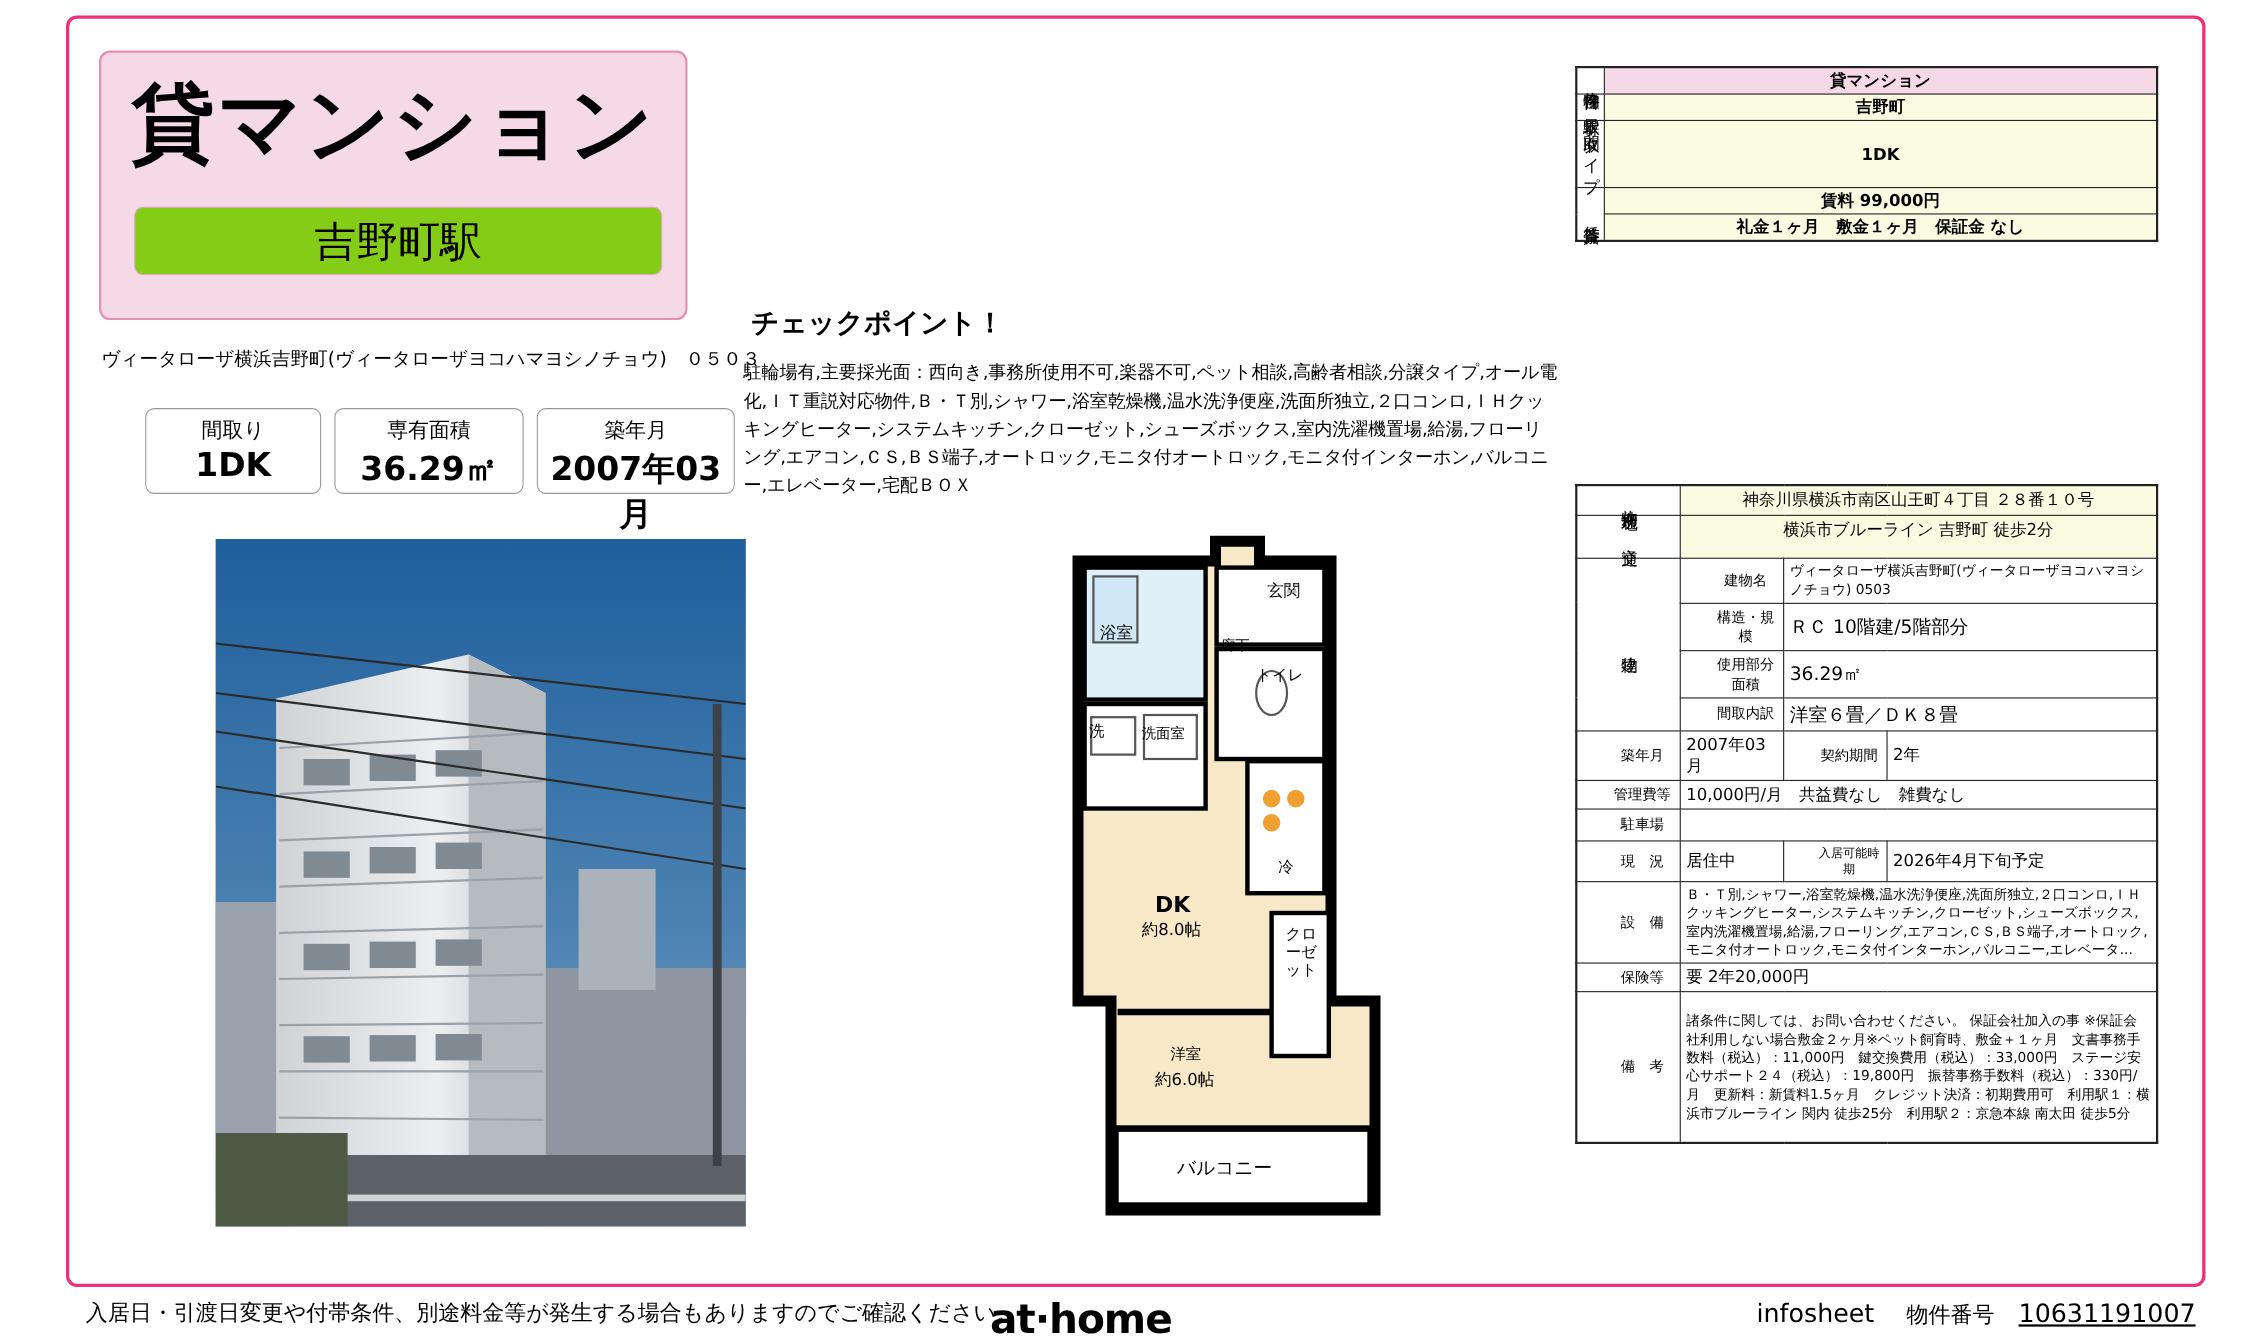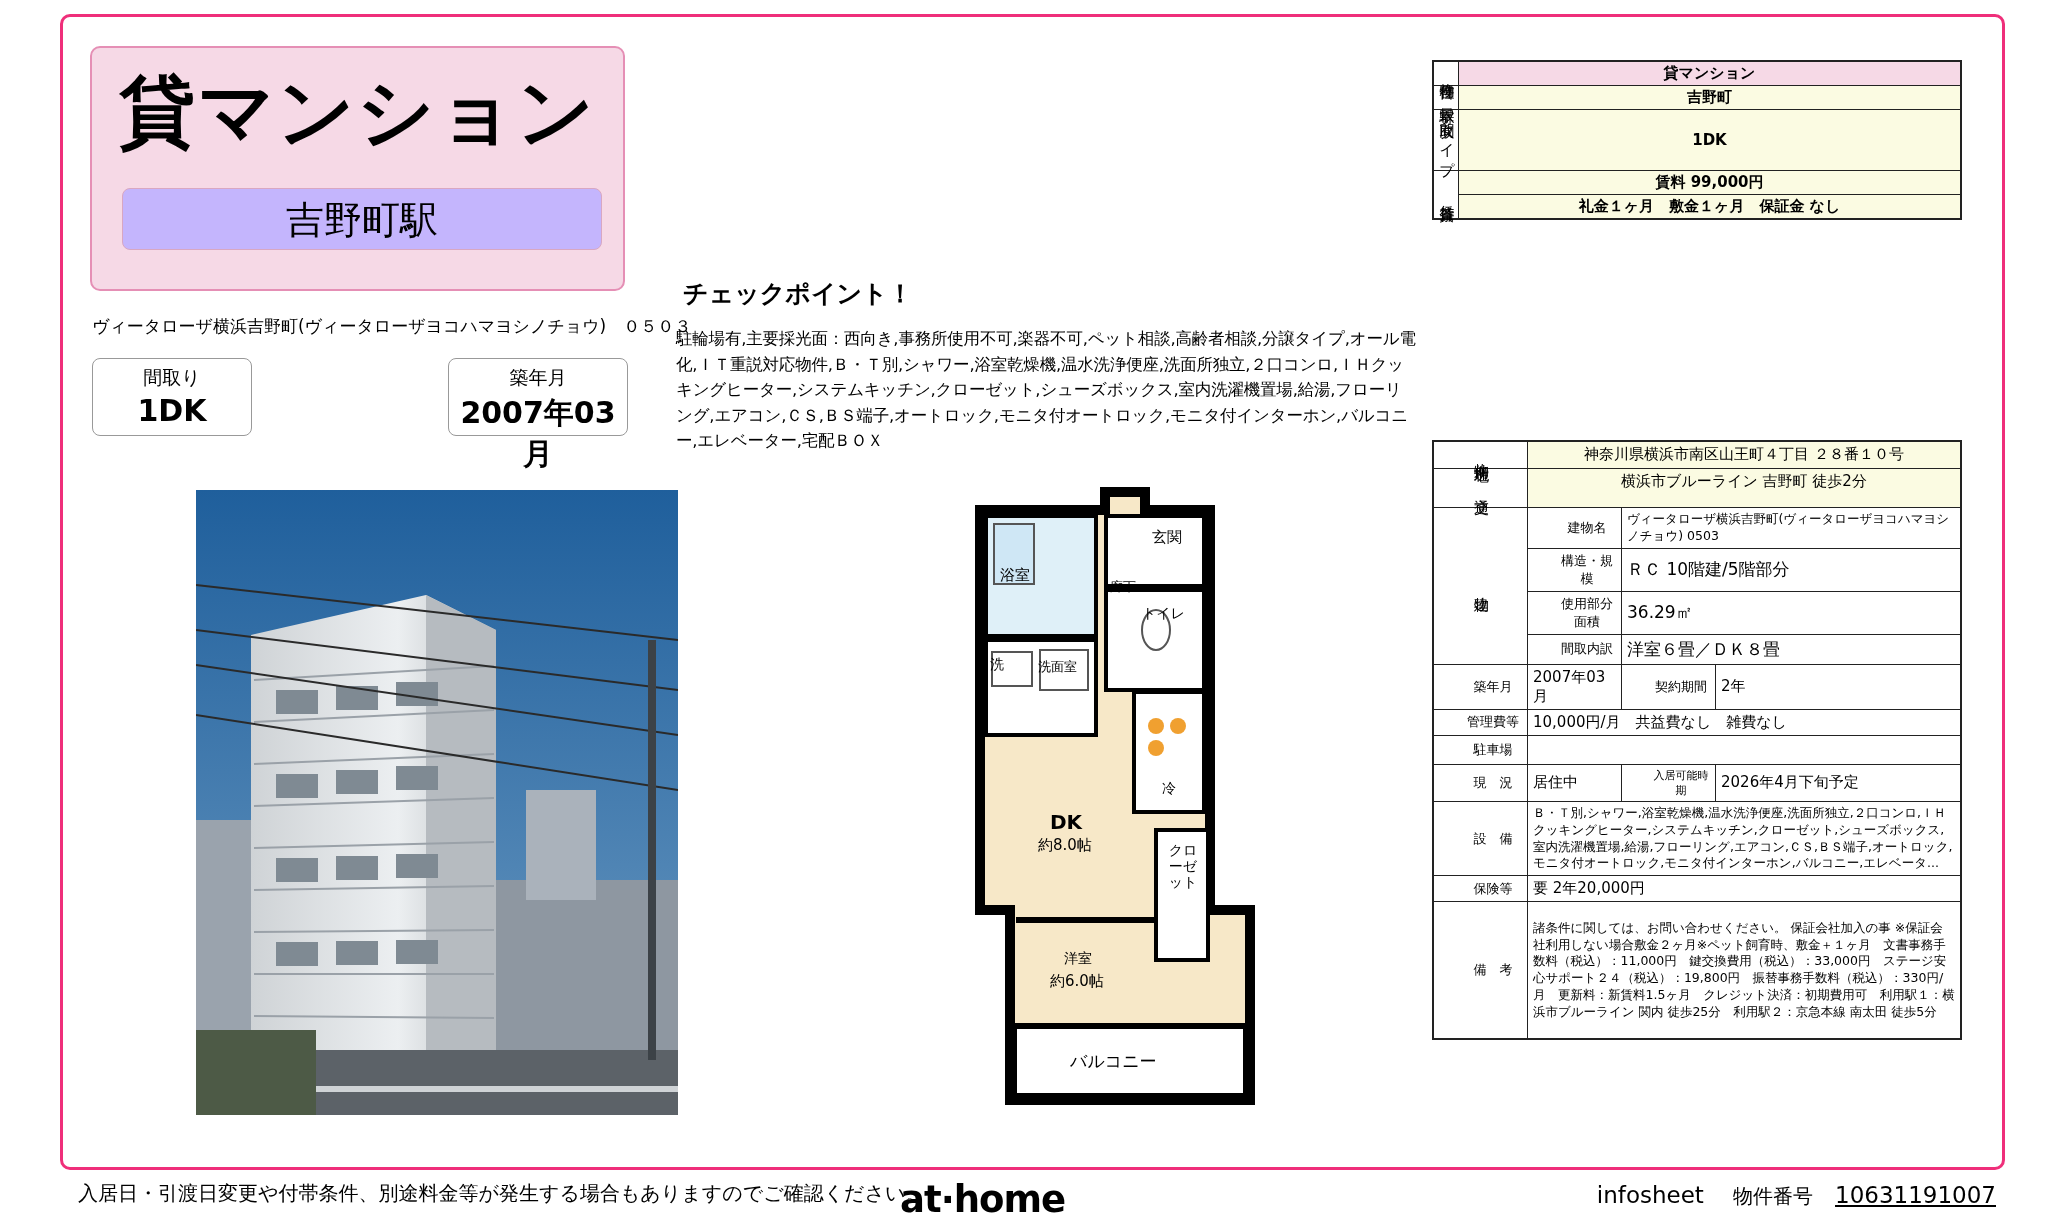--- a/index.html
+++ b/index.html
@@ -2,25 +2,25 @@
 <html><head>
 <meta charset="utf-8">
 <style>
   html,body{margin:0;padding:0;background:#fff;}
   body{width:2056px;height:1222px;font-family:"Liberation Serif","DejaVu Serif",serif;color:#000;}
   .sheet{position:relative;width:2056px;height:1222px;box-sizing:border-box;}
   .frame{position:absolute;left:60px;top:14px;width:1945px;height:1156px;border:3px solid #ef2f7a;border-radius:10px;box-sizing:border-box;}
   
   .titlebox{position:absolute;left:90px;top:46px;width:535px;height:245px;border:2px solid #e58fb5;border-radius:10px;background:#f6d9e6;box-sizing:border-box;}
   .titlebox .t1{position:absolute;left:16px;top:14px;width:500px;text-align:center;font-size:76px;font-weight:bold;letter-spacing:2px;font-family:"DejaVu Sans","Liberation Sans",sans-serif;}
-  .stationbox{position:absolute;left:30px;top:140px;width:480px;height:62px;background:#c4b5fd;border:1px solid #d9a7c2;border-radius:8px;box-sizing:border-box;}
+  .stationbox{position:absolute;left:30px;top:140px;width:480px;height:62px;background:#84cc16;border:1px solid #d9a7c2;border-radius:8px;box-sizing:border-box;}
   .stationbox span{display:block;text-align:center;line-height:62px;font-size:38px;font-family:"DejaVu Sans","Liberation Sans",sans-serif;}
   .bldgname{position:absolute;left:92px;top:315px;width:620px;font-size:17px;letter-spacing:0px;font-family:"DejaVu Sans","Liberation Sans",sans-serif;}
   .specs{position:absolute;left:92px;top:358px;width:560px;height:80px;}
-  .spec{position:absolute;top:0;height:78px;border:1px solid #999;border-radius:8px;background:#fff;box-sizing:border-box;text-align:center;}
+  .spec{position:absolute;top:13px;height:78px;border:1px solid #999;border-radius:8px;background:#fff;box-sizing:border-box;text-align:center;margin-left:40px;}
   .spec .lab{font-size:19px;margin-top:6px;font-family:"DejaVu Sans","Liberation Sans",sans-serif;}
   .spec .val{font-size:30px;font-weight:bold;margin-top:2px;font-family:"DejaVu Sans","Liberation Sans",sans-serif;}
   .spec1{left:0;width:160px;}
   .spec2{left:172px;width:172px;}
   .spec3{left:356px;width:180px;}
   
   .cp-title{position:absolute;left:683px;top:277px;font-size:25px;font-weight:bold;font-family:"DejaVu Sans","Liberation Sans",sans-serif;}
   .cp-band{position:absolute;left:675px;top:270px;width:740px;height:40px;background:#f5f5c8;z-index:-1;}
   .cp-body{position:absolute;left:676px;top:326px;width:740px;font-size:16.5px;line-height:1.55;font-family:"DejaVu Sans","Liberation Sans",sans-serif;letter-spacing:-0.2px;}
   
@@ -62,20 +62,24 @@
       <span>吉野町駅</span>
     </div>
   </div>
 
   <div class="bldgname">ヴィータローザ横浜吉野町(ヴィータローザヨコハマヨシノチョウ)　０５０３</div>
 
   <div class="specs">
     <div class="spec spec1">
       <div class="lab">間取り</div>
       <div class="val">1DK</div>
+    </div>
+    <div class="spec spec2">
+      <div class="lab">専有面積</div>
+      <div class="val">36.29㎡</div>
     </div>
     <div class="spec spec3">
       <div class="lab">築年月</div>
       <div class="val">2007年03月</div>
     </div>
   </div>
 
   <div class="cp-band"></div>
   <div class="cp-title">チェックポイント！</div>
   <div class="cp-body">駐輪場有,主要採光面：西向き,事務所使用不可,楽器不可,ペット相談,高齢者相談,分譲タイプ,オール電化,ＩＴ重説対応物件,Ｂ・Ｔ別,シャワー,浴室乾燥機,温水洗浄便座,洗面所独立,２口コンロ,ＩＨクッキングヒーター,システムキッチン,クローゼット,シューズボックス,室内洗濯機置場,給湯,フローリング,エアコン,ＣＳ,ＢＳ端子,オートロック,モニタ付オートロック,モニタ付インターホン,バルコニー,エレベーター,宅配ＢＯＸ</div>

